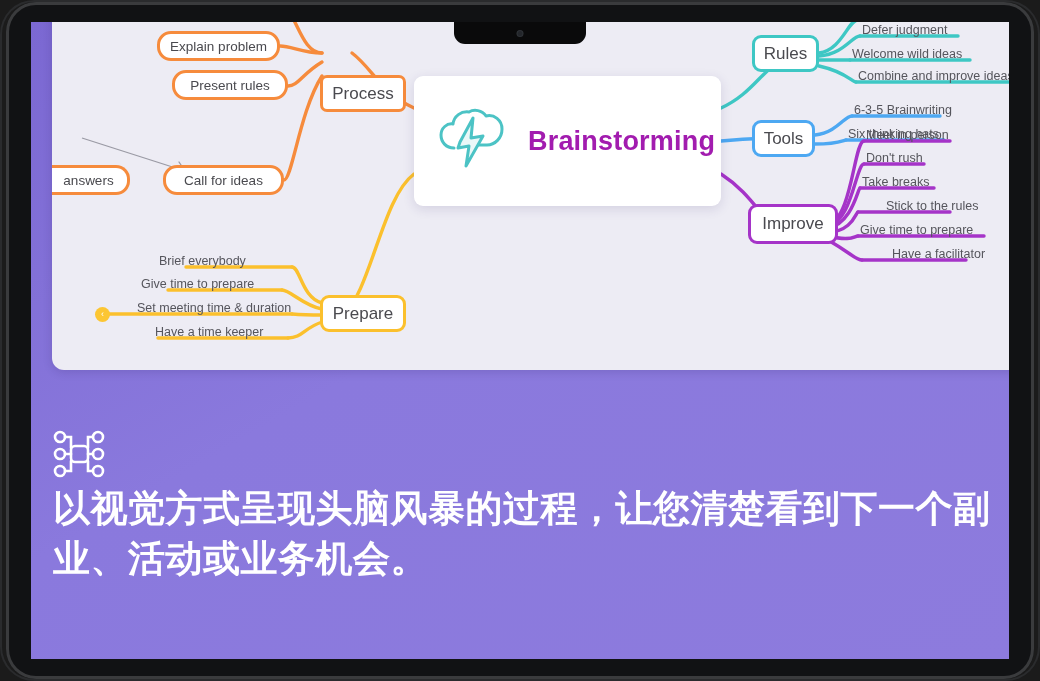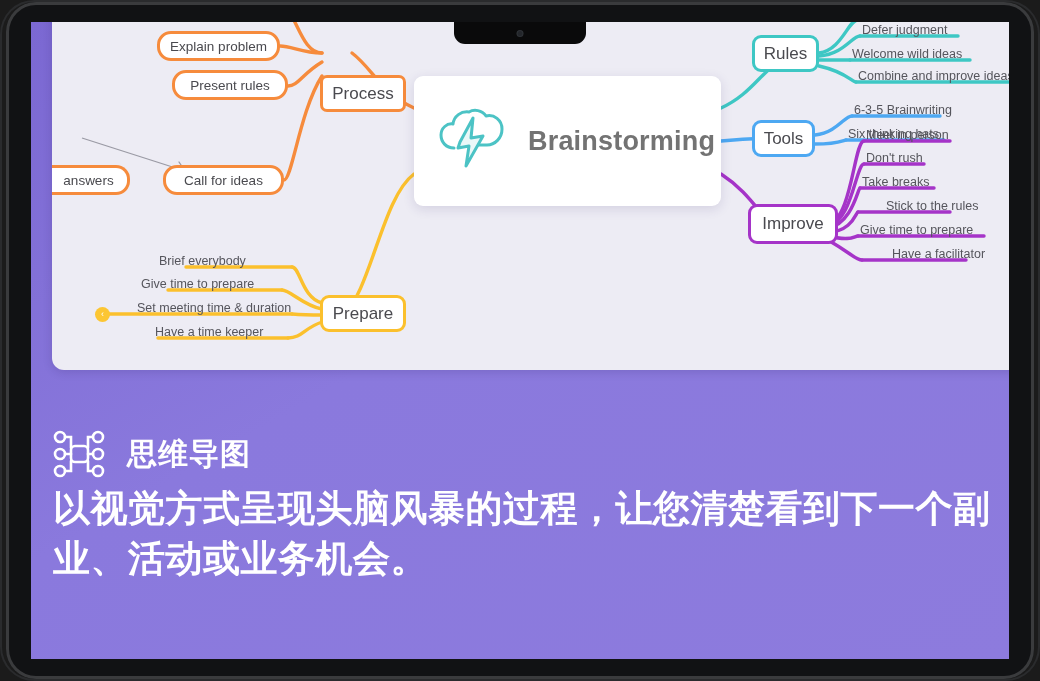--- a/index.html
+++ b/index.html
@@ -54,21 +54,21 @@
   
   .center-node{
     position:absolute;left:362px;top:78px;width:307px;height:130px;
     background:#ffffff;border-radius:9px;
     box-shadow:0 3px 12px rgba(60,40,110,.14);
     display:flex;align-items:center;gap:18px;
     padding-left:24px;box-sizing:border-box;
     z-index:12;
   }
   .center-title{
-    font-size:27px;font-weight:bold;color:#737373;letter-spacing:.2px;
+    font-size:27px;font-weight:bold;color:#a21caf;letter-spacing:.2px;
     white-space:nowrap;
   }
 
   
   .node{
     position:absolute;background:#fff;border-radius:9px;
     border:3px solid #ccc;
     display:flex;align-items:center;justify-content:center;
     font-size:17px;color:#4a4a4f;white-space:nowrap;
     box-sizing:border-box;z-index:11;
@@ -251,21 +251,20 @@
             <circle cx="45" cy="41" r="5"></circle>
             <rect x="18" y="16" width="17" height="16" rx="4"></rect>
             <path d="M12,7 L18,7 L18,18"></path>
             <path d="M12,24 L18,24"></path>
             <path d="M12,41 L18,41 L18,31"></path>
             <path d="M40,7 L35,7 L35,18"></path>
             <path d="M40,24 L35,24"></path>
             <path d="M40,41 L35,41 L35,31"></path>
           </g>
         </svg>
-        <div class="promo-head-text">思维导图</div>
       </div>
 
       <div class="promo-body">以视觉方式呈现头脑风暴的过程，让您清楚看到下一个副业、活动或业务机会。</div>
     </div>
 
     <div class="notch">
       <div class="notch-cam"></div>
     </div>
 
   </div>

